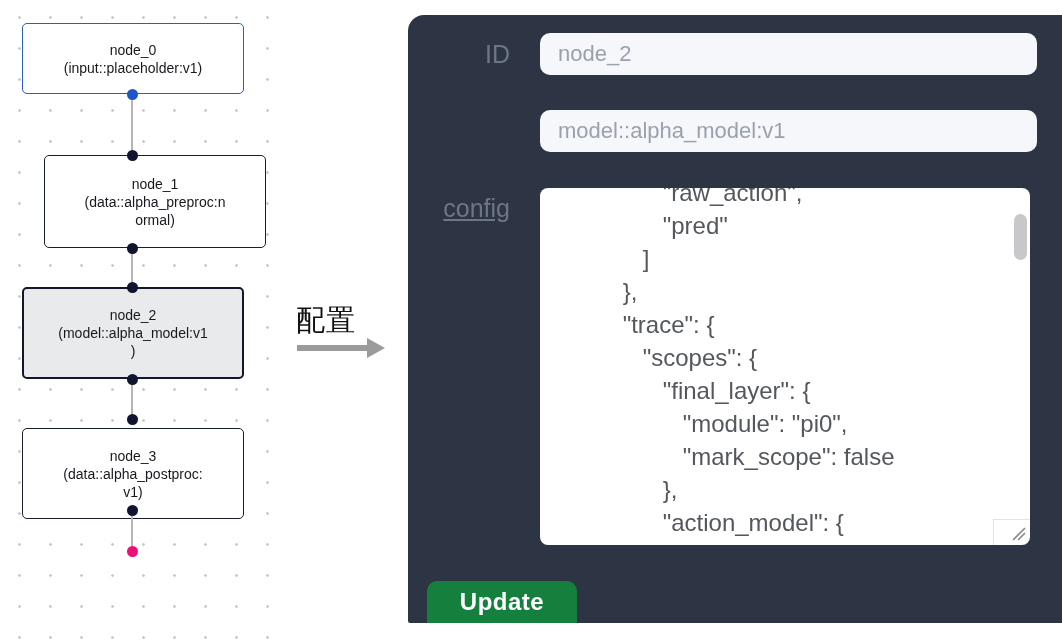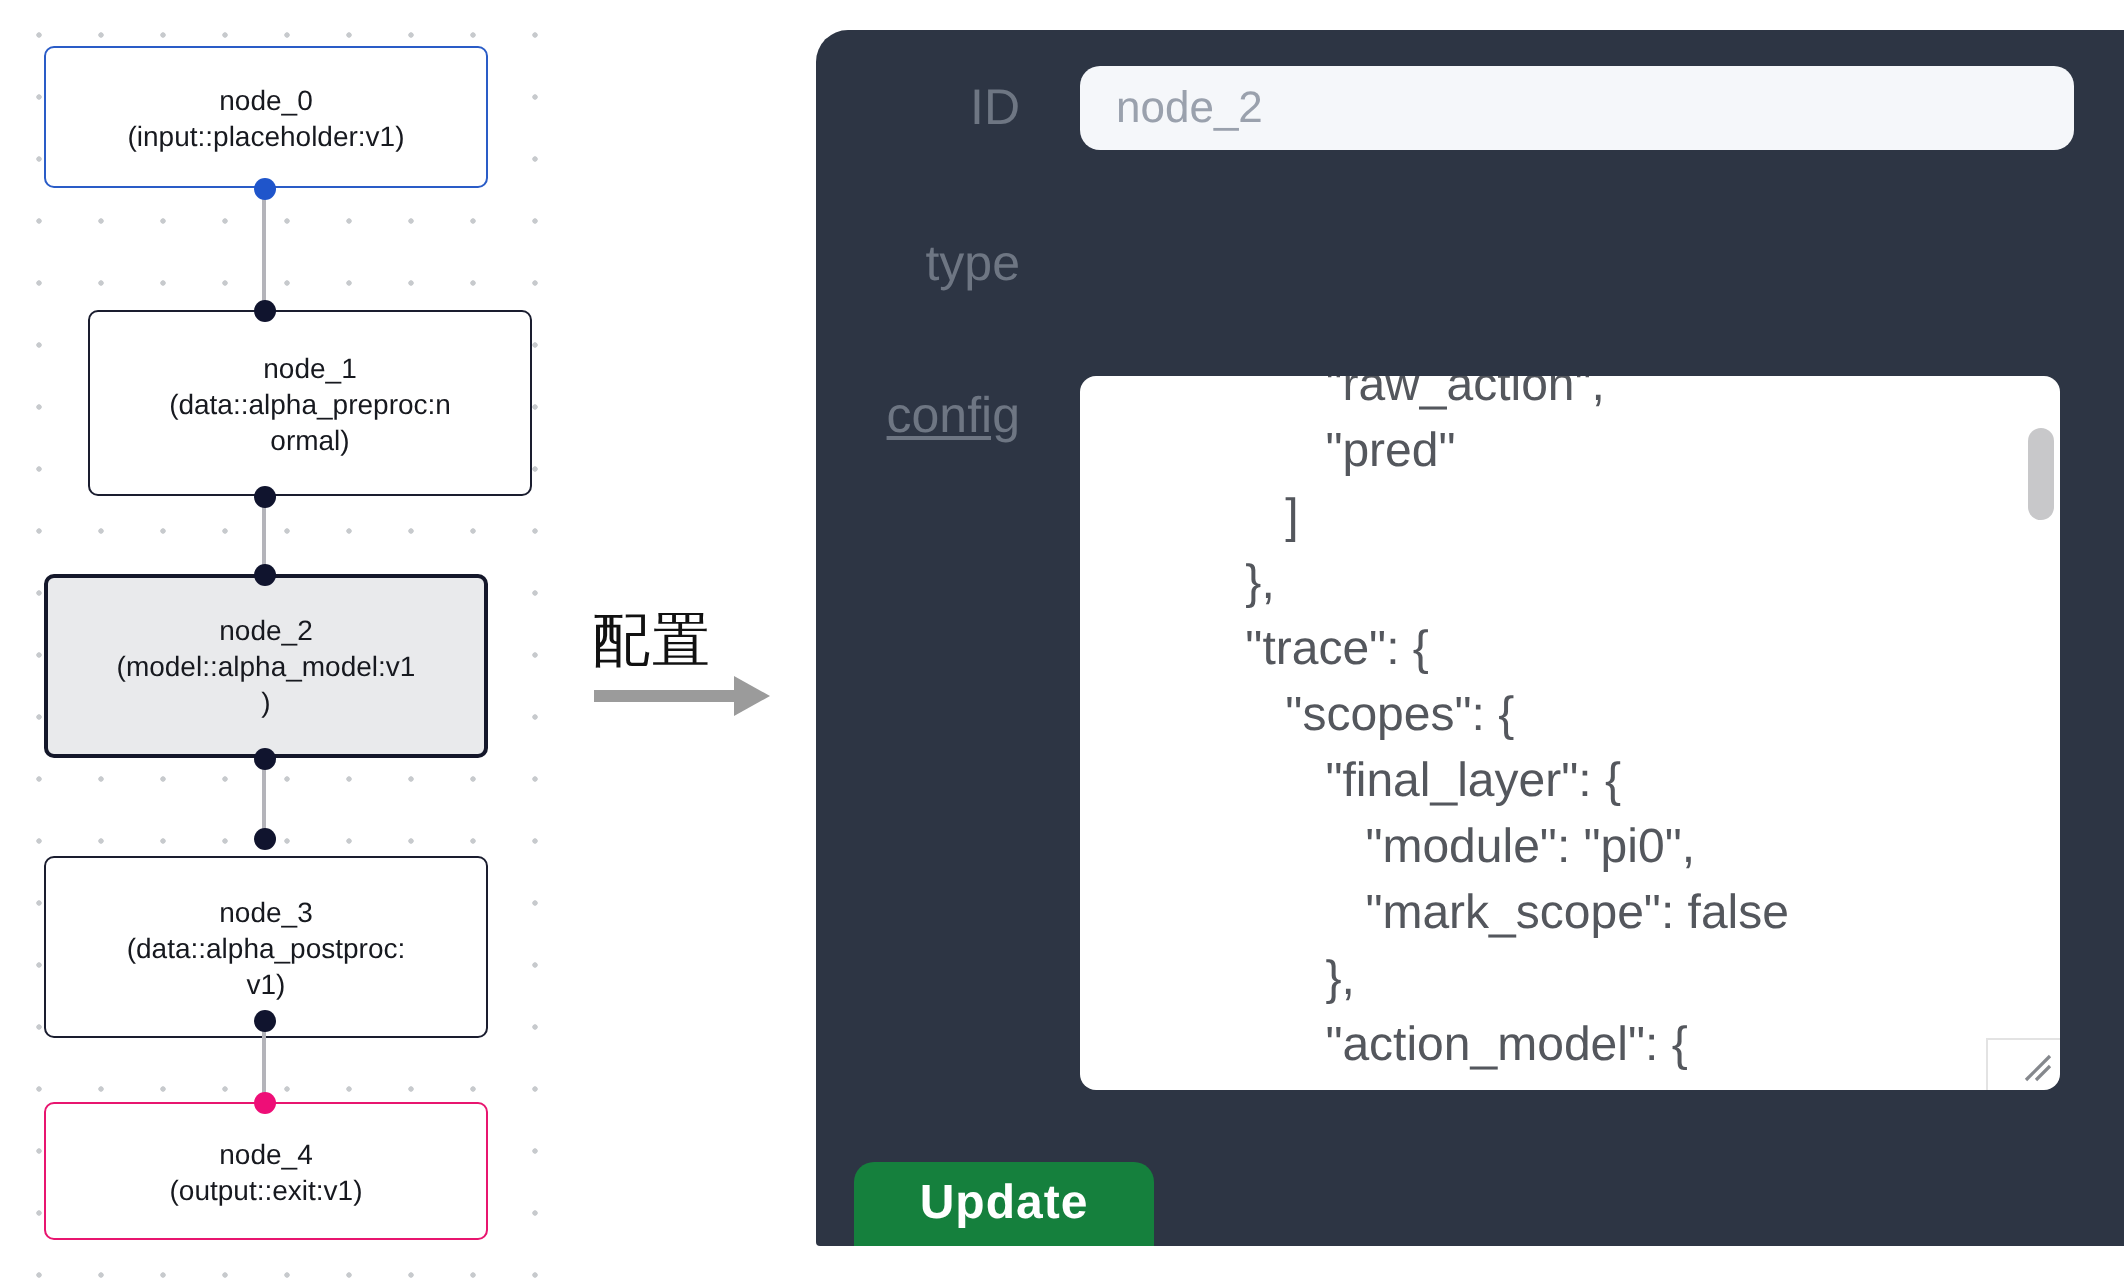--- a/index.html
+++ b/index.html
@@ -114,24 +114,20 @@
       <div class="nline">(model::alpha_model:v1</div>
       <div class="nline">)</div>
     </div>
 
     <div class="node" style="top:428px;height:91px;">
       <div class="nline">node_3</div>
       <div class="nline">(data::alpha_postproc:</div>
       <div class="nline">v1)</div>
     </div>
 
-    <div class="node v-output" style="top:551px;height:69px;">
-      <div class="nline">node_4</div>
-      <div class="nline">(output::exit:v1)</div>
-    </div>
 
     <div class="handle blue" style="top:89px;"></div>
     <div class="handle" style="top:150px;"></div>
     <div class="handle" style="top:243px;"></div>
     <div class="handle" style="top:282px;"></div>
     <div class="handle" style="top:374px;"></div>
     <div class="handle" style="top:414px;"></div>
     <div class="handle" style="top:505px;"></div>
     <div class="handle pink" style="top:546px;"></div>
   </div>
@@ -141,21 +137,21 @@
     <div class="shaft"></div>
     <div class="head"></div>
   </div>
 
   <div id="right-region">
     <div id="config-panel">
 
       <div class="field-label" style="left:0px; top:25px;">ID</div>
       <div class="text-field" style="top:18px;">node_2</div>
 
-      <div class="field-label" style="left:0px; top:103px;">type</div>
+      <div class="text-field" style="top:95px;">model::alpha_model:v1</div>
 
       <div class="field-label" style="left:0px; top:179px;text-decoration:underline;">config</div>
 
       <div id="config-box">
         <div id="config-text">
           <div class="cline">                "raw_action",</div>
           <div class="cline">                "pred"</div>
           <div class="cline">             ]</div>
           <div class="cline">          },</div>
           <div class="cline">          "trace": {</div>

